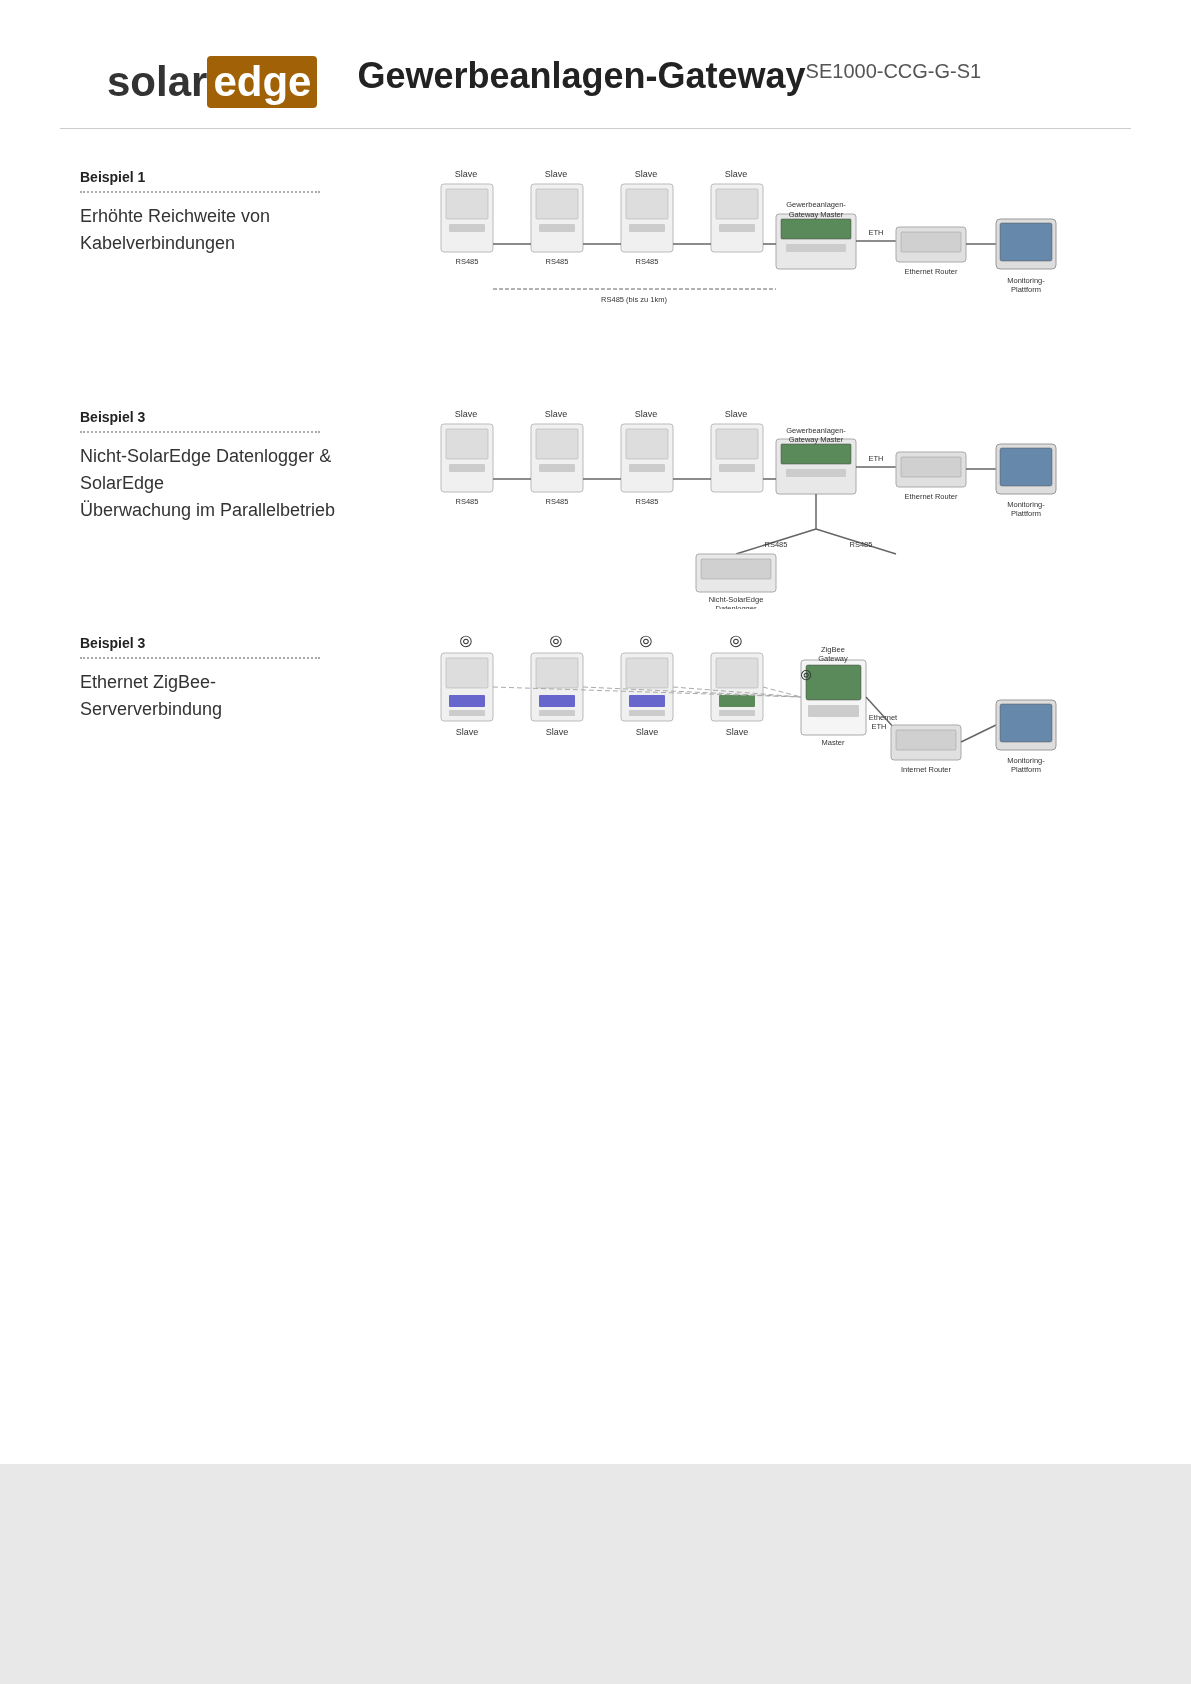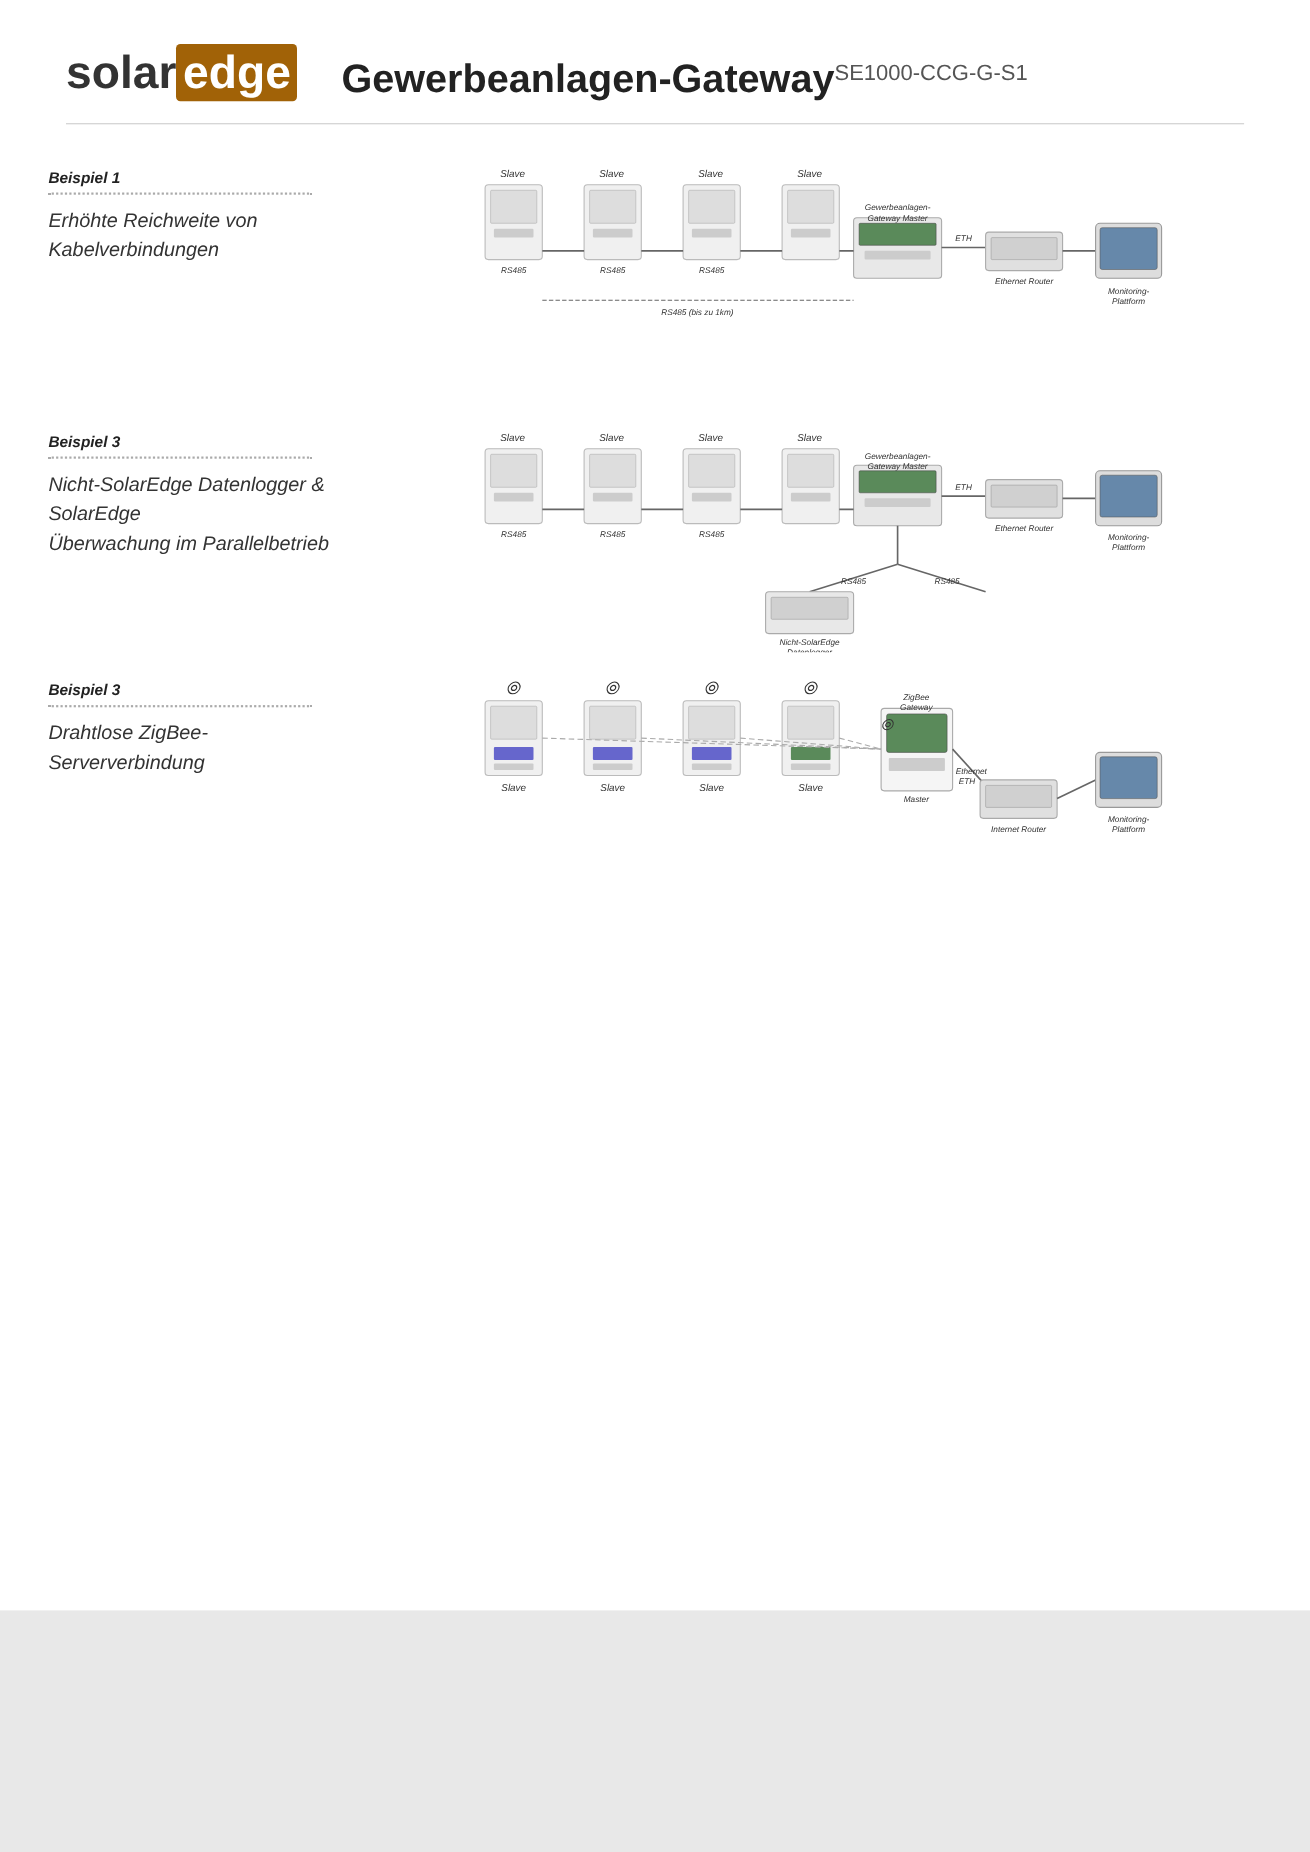--- a/index.html
+++ b/index.html
@@ -14,23 +14,24 @@
     .page {
       width: 1191px;
       min-height: 1684px;
       position: relative;
       background: #fff;
     }
 
     
     .header {
       display: flex;
-      align-items: flex-end;
-      padding: 40px 60px 20px 60px;
+      align-items: flex-start;
+      padding: 56px 60px 20px 60px;
       border-bottom: none;
+      margin-left: 47px;
     }
 
     .logo-container {
       display: flex;
       align-items: center;
       margin-right: 40px;
     }
 
     .logo-edge {
       background: #a16207;
@@ -78,22 +79,21 @@
 
     
     .divider {
       margin: 0 60px;
       border: none;
       border-top: 1px solid #ccc;
     }
 
     
     .examples-container {
-      padding: 10px 44px;
-      font-style: italic;
+      padding: 10px 80px;
     }
 
     .example-row {
       display: flex;
       align-items: flex-start;
       margin: 20px 0 10px 0;
       min-height: 200px;
     }
 
     .example-left {
@@ -325,21 +325,21 @@
           <text x="350" y="203" class="label-small" text-anchor="middle">Nicht-SolarEdge</text>
           <text x="350" y="212" class="label-small" text-anchor="middle">Datenlogger</text>
         </svg>
       </div>
     </div>
 
     <div class="example-row" style="margin-top:16px;">
       <div class="example-left">
         <div class="example-title">Beispiel 3</div>
         <hr class="example-dotted-line">
-        <div class="example-desc">Drahtlose ZigBee-Serververbindung</div>
+        <div class="example-desc">Ethernet ZigBee-Serververbindung</div>
       </div>
       <div class="example-diagram">
 
         <svg width="680" height="220" viewBox="0 0 680 220">
 
           <text x="80" y="22" font-family="Arial" font-size="16" text-anchor="middle" fill="#333">⦾</text>
           <text x="170" y="22" font-family="Arial" font-size="16" text-anchor="middle" fill="#333">⦾</text>
           <text x="260" y="22" font-family="Arial" font-size="16" text-anchor="middle" fill="#333">⦾</text>
           <text x="350" y="22" font-family="Arial" font-size="16" text-anchor="middle" fill="#333">⦾</text>
 

